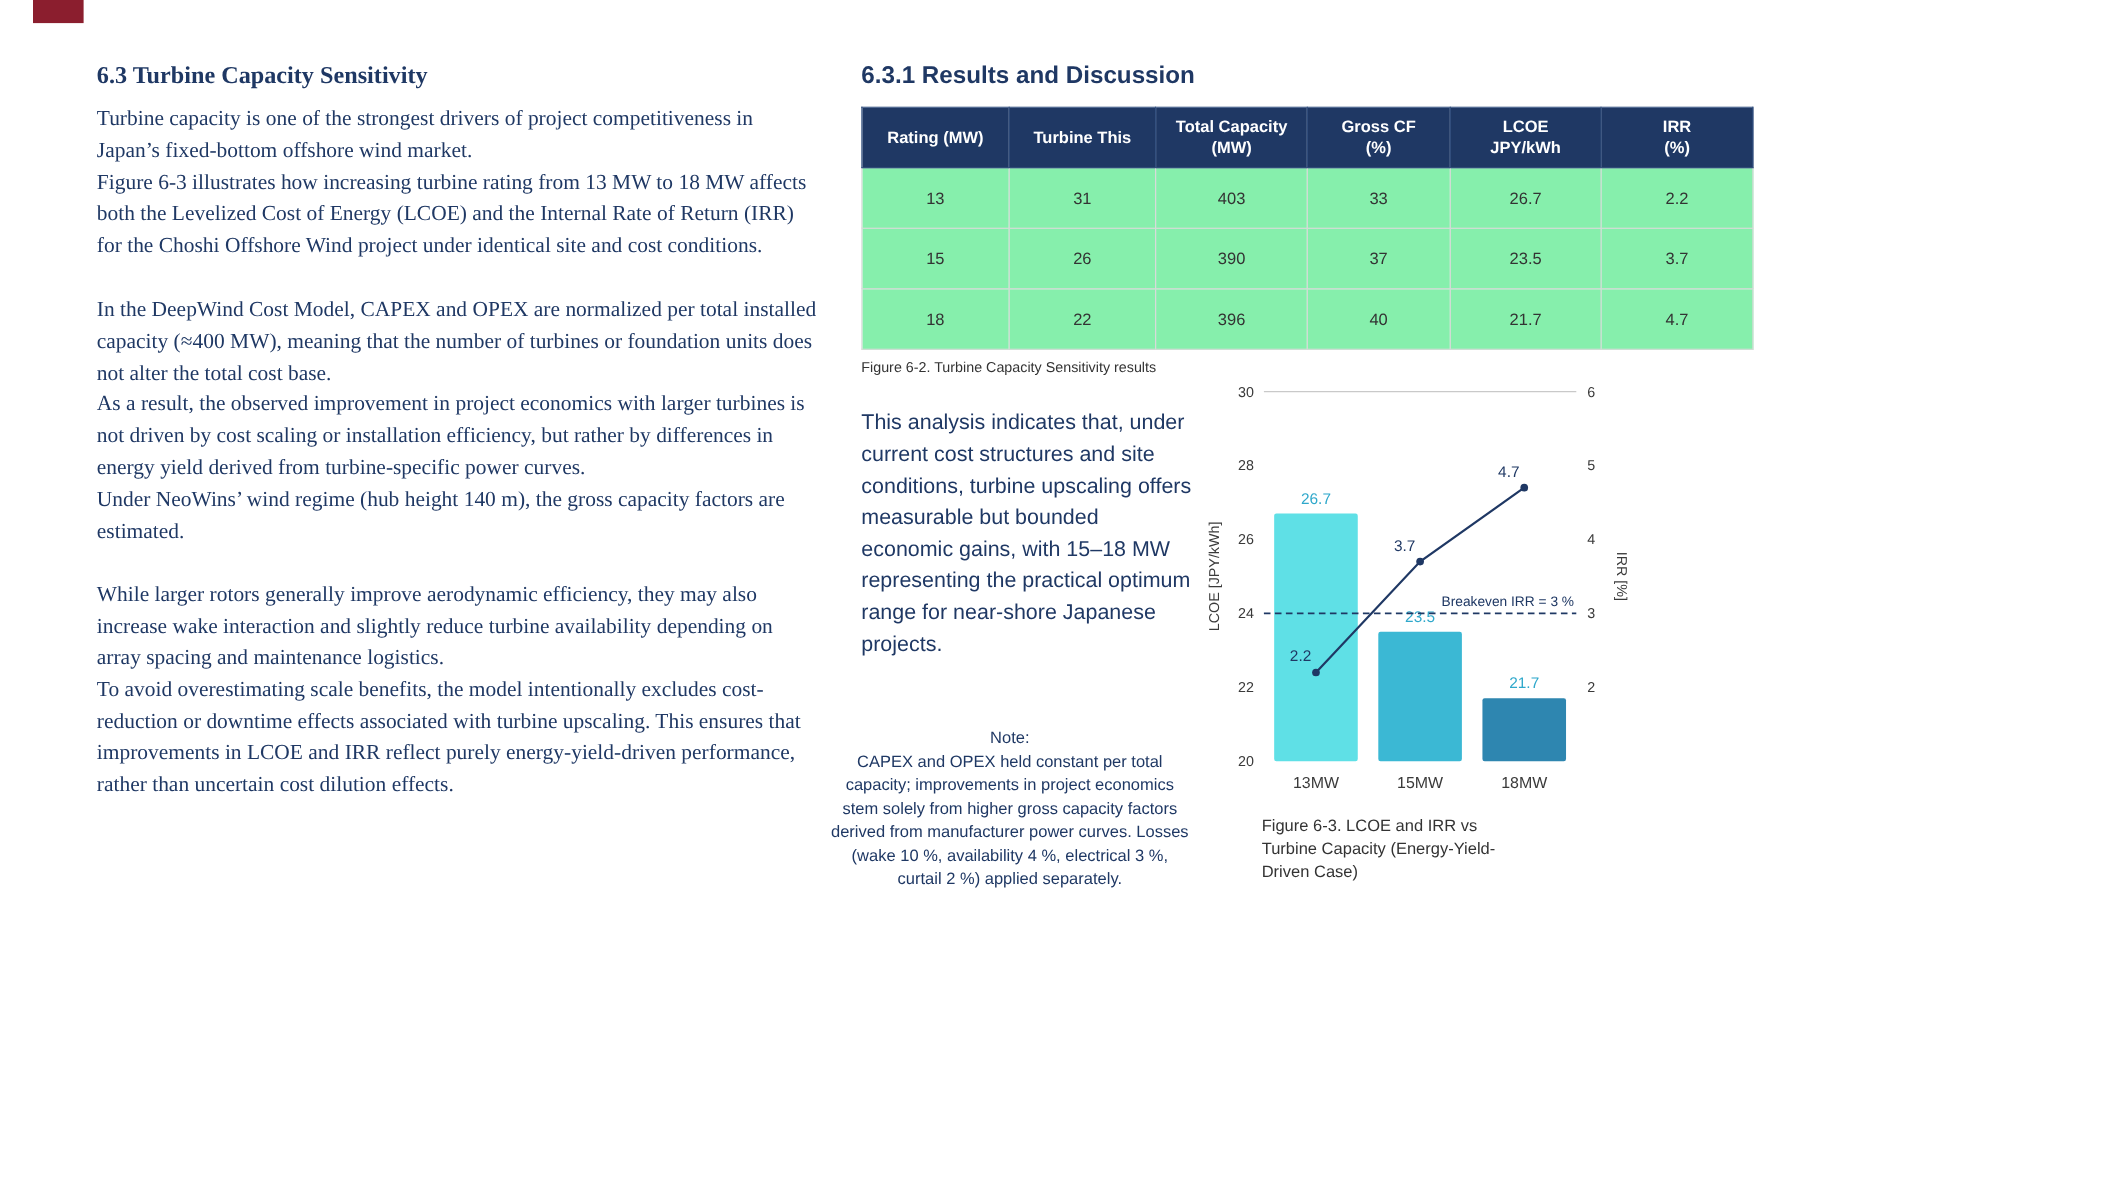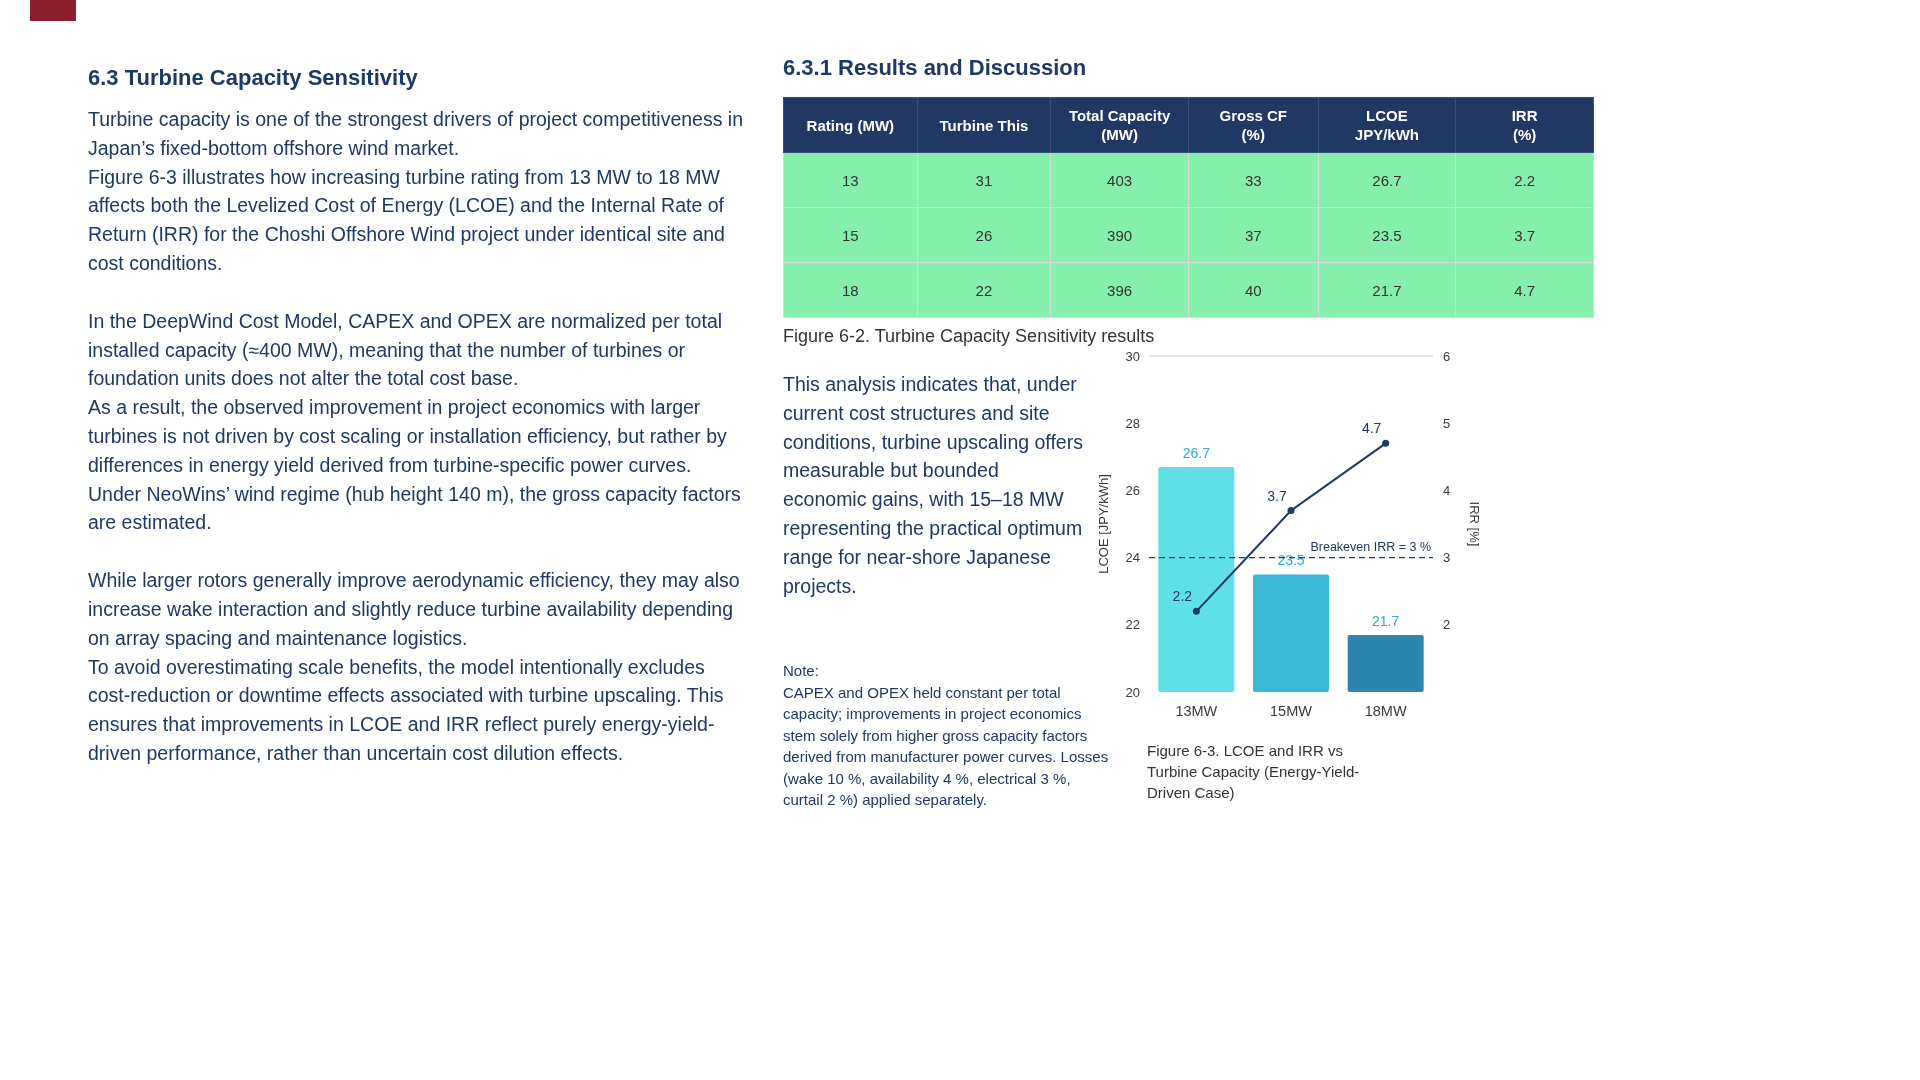--- a/index.html
+++ b/index.html
@@ -14,21 +14,21 @@
     width:1920px;height:1080px;
     background:#ffffff;
     font-family:"Liberation Sans", sans-serif;
     color:var(--navy);
     overflow:hidden;
   }
   .corner-marker{
     position:absolute;left:30px;top:0;width:46px;height:21px;
     background:#8B1E2E;
   }
-  .col-left{position:absolute;left:88px;top:65px;width:658px;}
+  .col-left{position:absolute;left:88px;top:55px;width:658px;font-family:Liberation Serif, serif;}
   .col-right{position:absolute;left:783px;top:55px;width:695px;}
   h2.section-heading{
     margin:0 0 14px 0;
     font-size:22px;font-weight:bold;color:var(--navy);
   }
   .body-par{
     margin:0 0 29px 0;
     font-size:19.5px;line-height:28.8px;color:var(--navy);
     white-space:pre-line;
   }
@@ -43,30 +43,31 @@
     white-space:pre-line;line-height:19px;vertical-align:middle;
     height:52px;
   }
   table.results td{
     font-size:15px;color:var(--caption);text-align:center;
     padding:0 4px;border:1px solid var(--table-border);
     height:55px;background:#86efac;vertical-align:middle;
   }
   .table-caption{
     position:absolute;left:783px;top:326px;
-    font-size:18px;color:var(--caption);
+    font-size:13px;color:var(--caption);
   }
   .discussion{
     position:absolute;left:783px;top:370px;width:302px;
     font-size:19.5px;line-height:28.8px;color:var(--navy);
   }
   .note{
-    position:absolute;left:783px;top:660px;width:330px;
+    position:absolute;left:753px;top:660px;width:330px;
     font-size:15px;line-height:21.5px;color:var(--navy);
     white-space:pre-line;
+    text-align:center;
   }
   .chart-wrap{
     position:absolute;left:1093px;top:330px;width:390px;height:420px;
   }
   .chart-wrap svg{font-family:"Liberation Sans", sans-serif;}
   .chart-caption{
     position:absolute;left:1147px;top:740px;width:250px;
     font-size:15px;line-height:21px;color:var(--caption);
   }
 </style>

